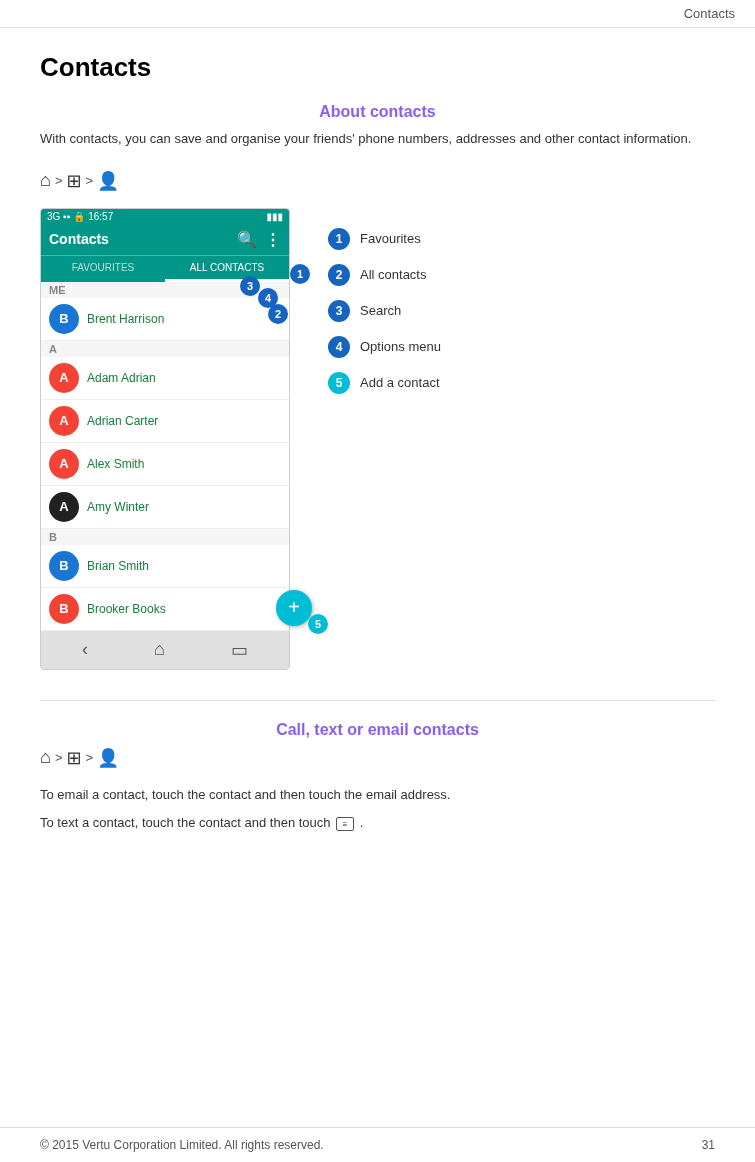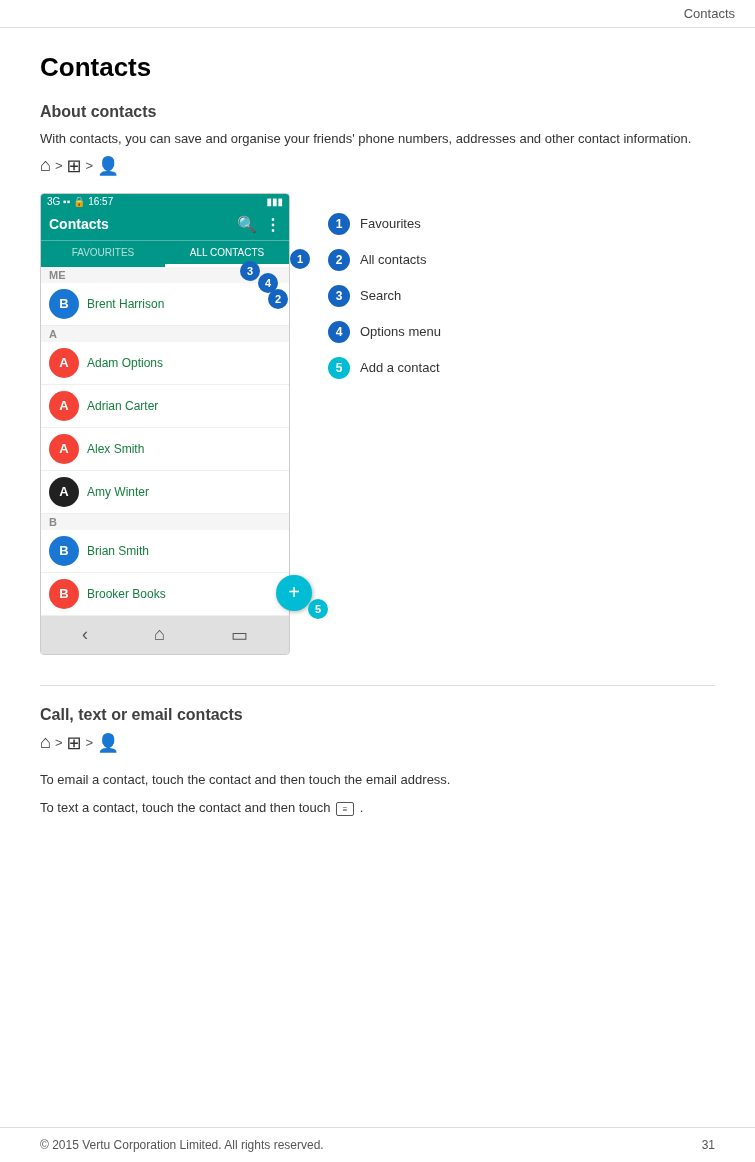--- a/index.html
+++ b/index.html
@@ -25,26 +25,27 @@
     h1.page-title {
       font-size: 26px;
       font-weight: bold;
       margin-bottom: 20px;
       color: #000;
     }
     h2.section-title {
       font-size: 16px;
       font-weight: bold;
       margin-bottom: 8px;
-      color: #404040;
+      color: #8b5cf6;
+      text-align: center;
     }
     .description {
       font-size: 13px;
       line-height: 1.5;
-      margin-bottom: 6px;
+      margin-bottom: 21px;
       color: #333;
     }
     .nav-icons {
       display: flex;
       align-items: center;
       gap: 4px;
       margin-bottom: 16px;
       font-size: 18px;
     }
     .nav-arrow {
@@ -316,21 +317,21 @@
 
           <div class="phone-contacts-list">
             <div class="contact-section-label">ME</div>
             <div class="contact-row">
               <div class="contact-avatar" style="background:#1976D2">B</div>
               <span class="contact-name">Brent Harrison</span>
             </div>
             <div class="contact-section-label">A</div>
             <div class="contact-row">
               <div class="contact-avatar" style="background:#F44336">A</div>
-              <span class="contact-name">Adam Options</span>
+              <span class="contact-name">Adam Adrian</span>
             </div>
             <div class="contact-row">
               <div class="contact-avatar" style="background:#F44336">A</div>
               <span class="contact-name">Adrian Carter</span>
             </div>
             <div class="contact-row">
               <div class="contact-avatar" style="background:#F44336">A</div>
               <span class="contact-name">Alex Smith</span>
             </div>
             <div class="contact-row">

